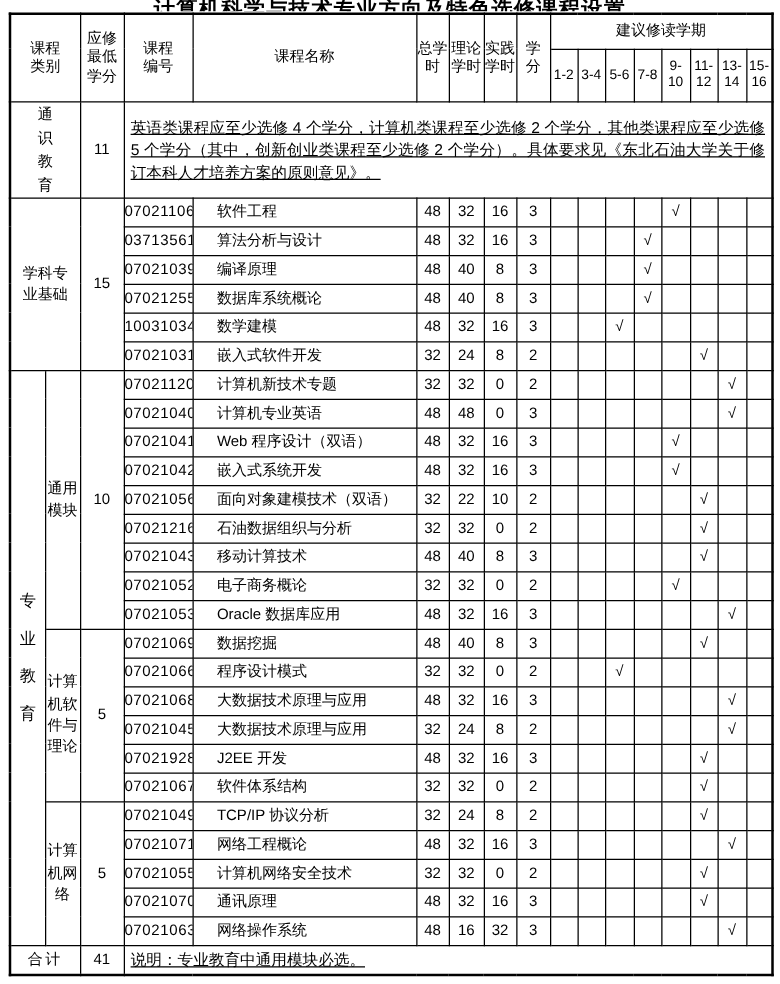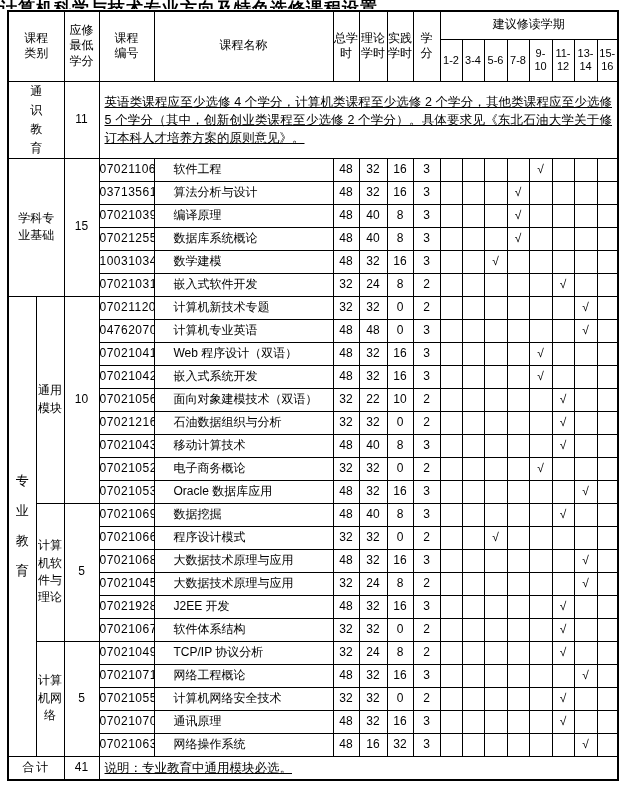--- a/index.html
+++ b/index.html
@@ -3,20 +3,21 @@
 <meta charset="utf-8">
 <style>
   html,body{margin:0;padding:0;}
   body{
     width:624px;height:787px;position:relative;background:#ffffff;color:#000;
     font-family:"Liberation Sans","DejaVu Sans",sans-serif;
   }
   
   #title-clip{
     position:absolute;top:0;left:0;width:624px;height:9px;overflow:hidden;
+    text-align:center;
   }
   #title-clip span{
     display:inline-block;font-size:17px;font-weight:bold;line-height:22px;
     margin-top:-15px;letter-spacing:1px;white-space:nowrap;
   }
   table.curriculum{
     position:absolute;left:7px;top:10px;width:610px;
     border-collapse:collapse;table-layout:fixed;
     border:2px solid #000;
   }
@@ -234,21 +235,21 @@
         <td class="sem-cell"></td>
         <td class="sem-cell"></td>
         <td class="sem-cell"></td>
         <td class="sem-cell"></td>
         <td class="sem-cell"></td>
         <td class="sem-cell"></td>
         <td class="sem-cell">√</td>
         <td class="sem-cell"></td>
       </tr>
       <tr class="course-row">
-        <td class="code-cell">04762070</td>
+        <td class="code-cell">07021040</td>
         <td class="name-cell">计算机专业英语</td>
         <td>48</td>
         <td>48</td>
         <td>0</td>
         <td>3</td>
         <td class="sem-cell"></td>
         <td class="sem-cell"></td>
         <td class="sem-cell"></td>
         <td class="sem-cell"></td>
         <td class="sem-cell"></td>

